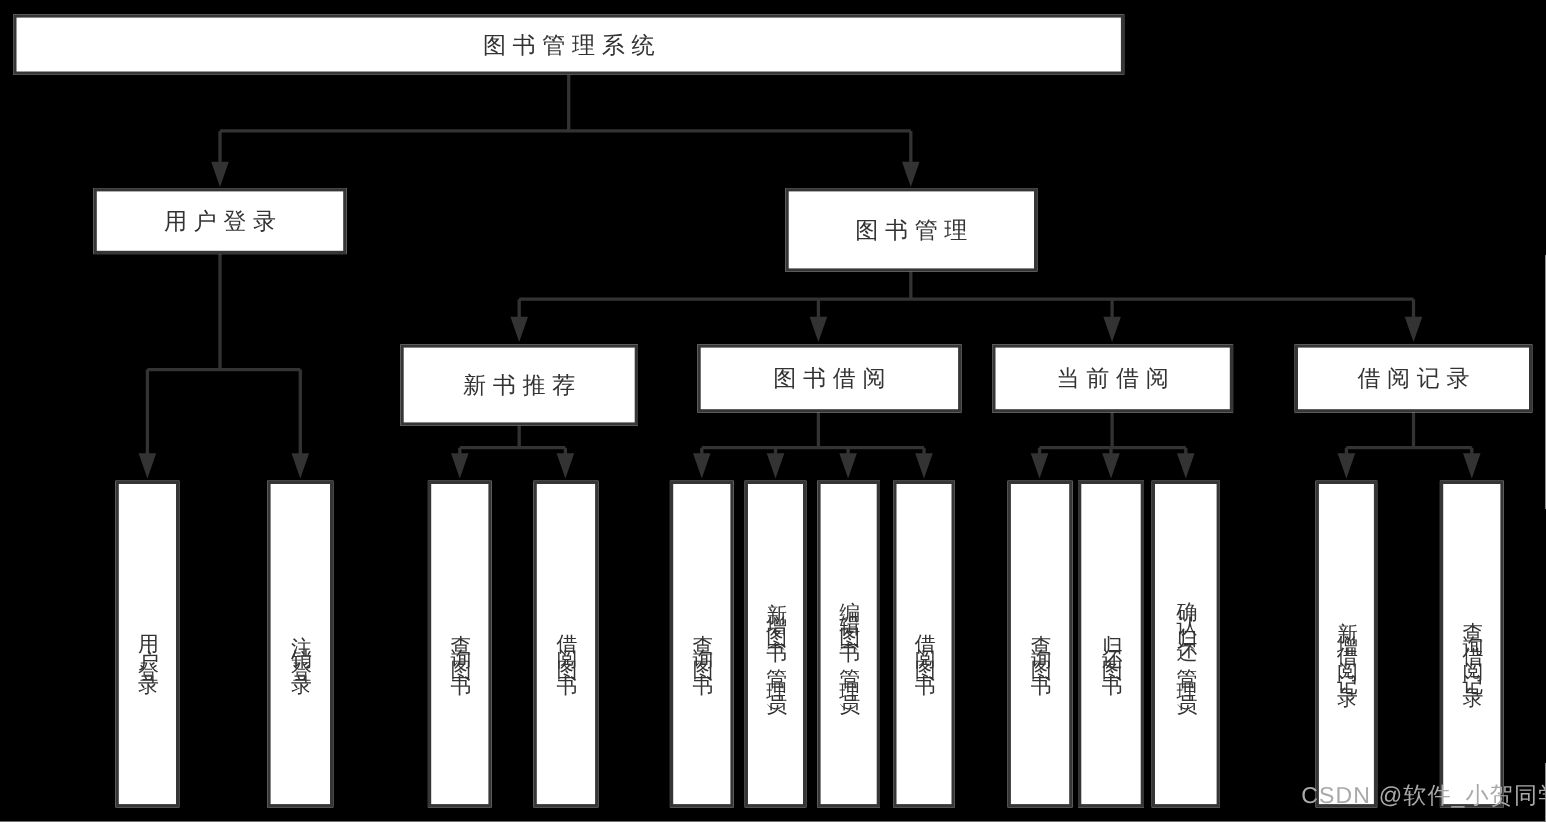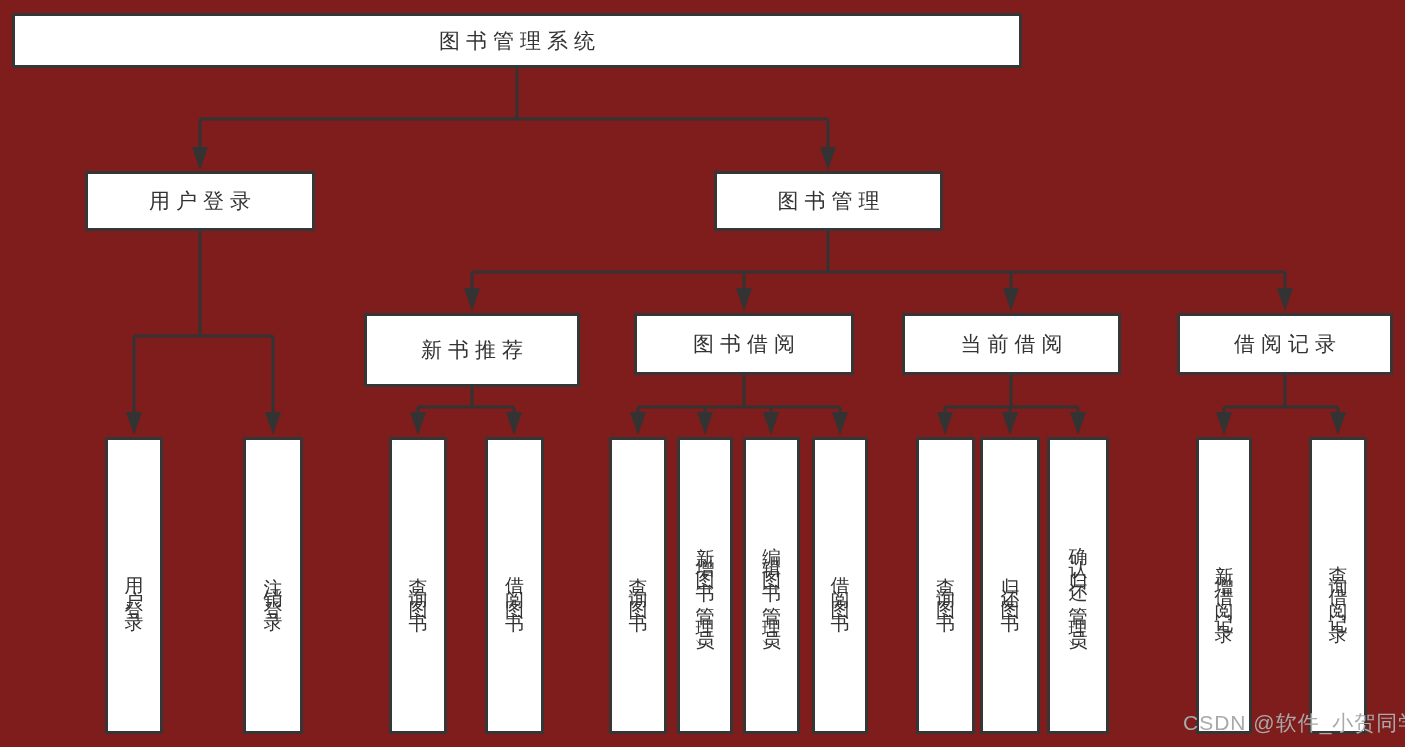--- a/index.html
+++ b/index.html
@@ -1,19 +1,19 @@
 <!DOCTYPE html>
 <html><head>
 <meta charset="utf-8">
 <style>
   html,body{margin:0;padding:0;background:#ffffff;}
   #stage{
     position:relative;
     width:1405px;height:747px;
-    background:#7f1d1d;
+    background:#000000;
     font-family:"Liberation Sans","DejaVu Sans",sans-serif;
     overflow:hidden;
   }
   #wires{position:absolute;left:0;top:0;width:1405px;height:747px;}
   .hbox{
     position:absolute;
     box-sizing:border-box;
     background:#ffffff;
     border:3px solid #363636;
     display:flex;align-items:center;justify-content:center;
@@ -59,24 +59,24 @@
              M126 412H142L134 435Z M265 412H281L273 435Z
              M410 412H426L418 435Z M506 412H522L514 435Z
              M630 412H646L638 435Z M697 412H713L705 435Z M763 412H779L771 435Z M832 412H848L840 435Z
              M937 412H953L945 435Z M1002 412H1018L1010 435Z M1070 412H1086L1078 435Z
              M1216 412H1232L1224 435Z M1330 412H1346L1338 435Z"></path>
   </svg>
 
   <div class="hbox root" style="left:12px;top:13px;width:1010px;height:55px">图书管理系统</div>
 
   <div class="hbox" style="left:85px;top:171px;width:230px;height:60px">用户登录</div>
-  <div class="hbox" style="left:714px;top:171px;width:229px;height:60px">图书管理</div>
+  <div class="hbox" style="left:714px;top:171px;width:229px;height:76px">图书管理</div>
 
   <div class="hbox" style="left:364px;top:313px;width:216px;height:74px">新书推荐</div>
-  <div class="hbox" style="left:634px;top:313px;width:220px;height:62px">图书借阅</div>
+  <div class="hbox" style="left:634px;top:313px;width:240px;height:62px">图书借阅</div>
   <div class="hbox" style="left:902px;top:313px;width:219px;height:62px">当前借阅</div>
   <div class="hbox" style="left:1177px;top:313px;width:216px;height:62px">借阅记录</div>
 
   <div class="vbox" style="left:105px;width:58px">用户登录</div>
   <div class="vbox" style="left:243px;width:60px">注销登录</div>
 
   <div class="vbox" style="left:389px;width:58px">查询图书</div>
   <div class="vbox" style="left:485px;width:59px">借阅图书</div>
 
   <div class="vbox" style="left:609px;width:58px">查询图书</div>

